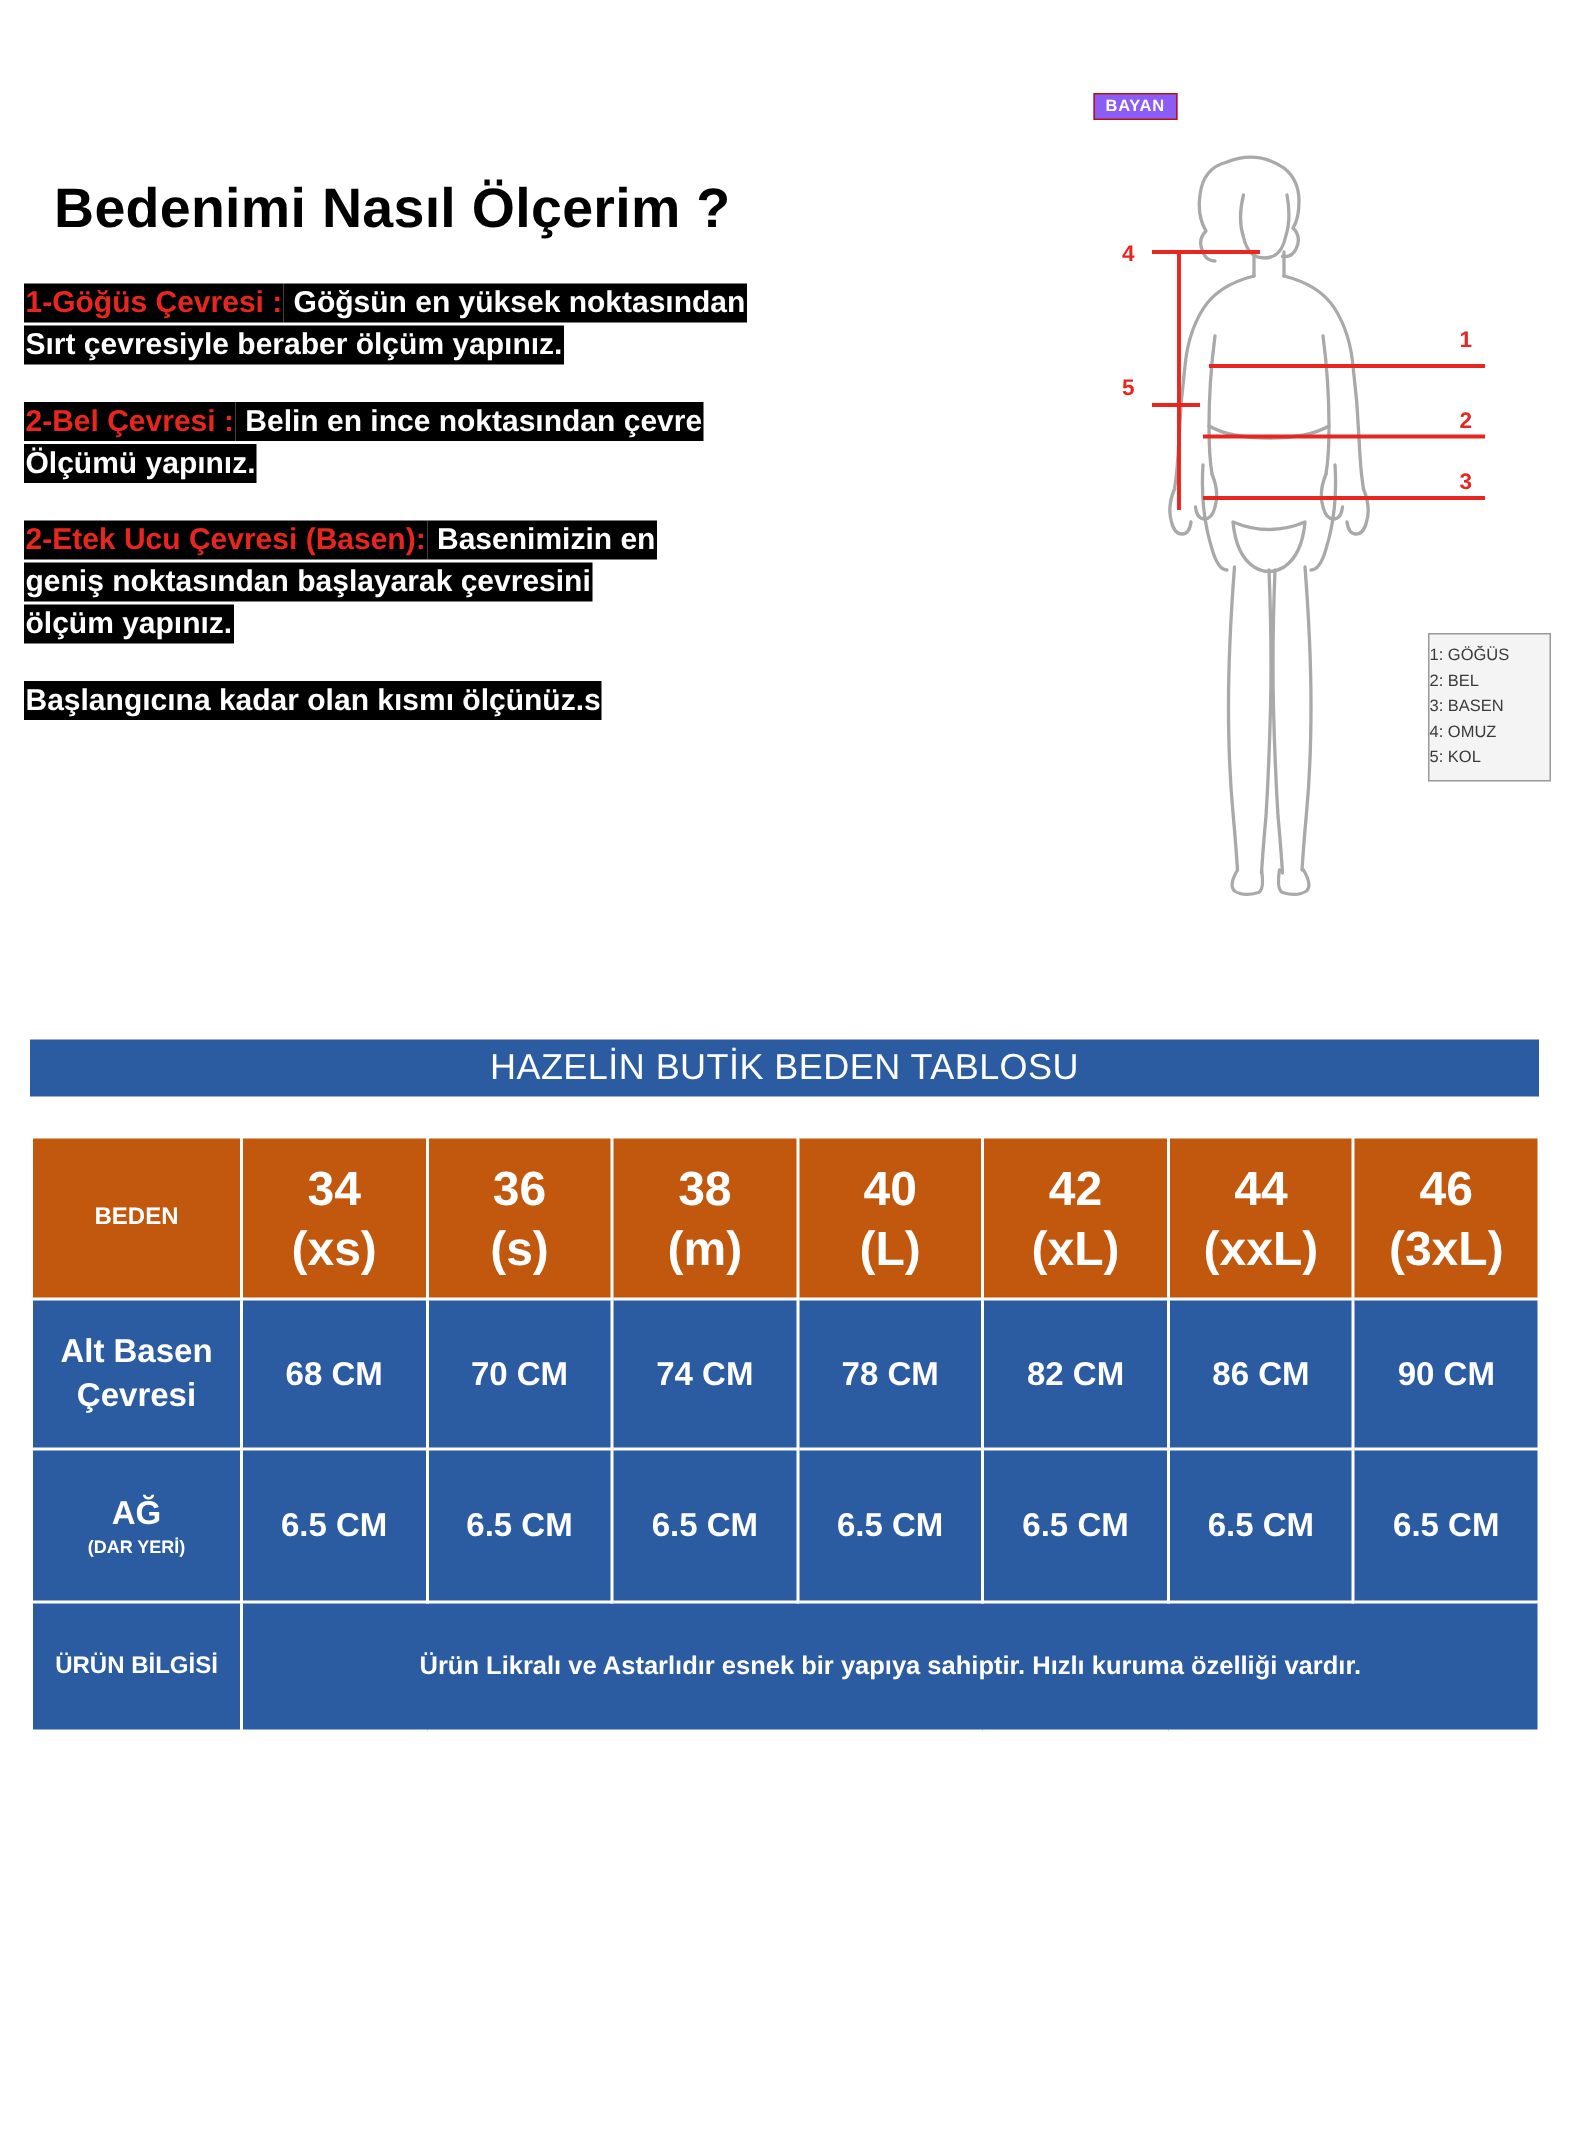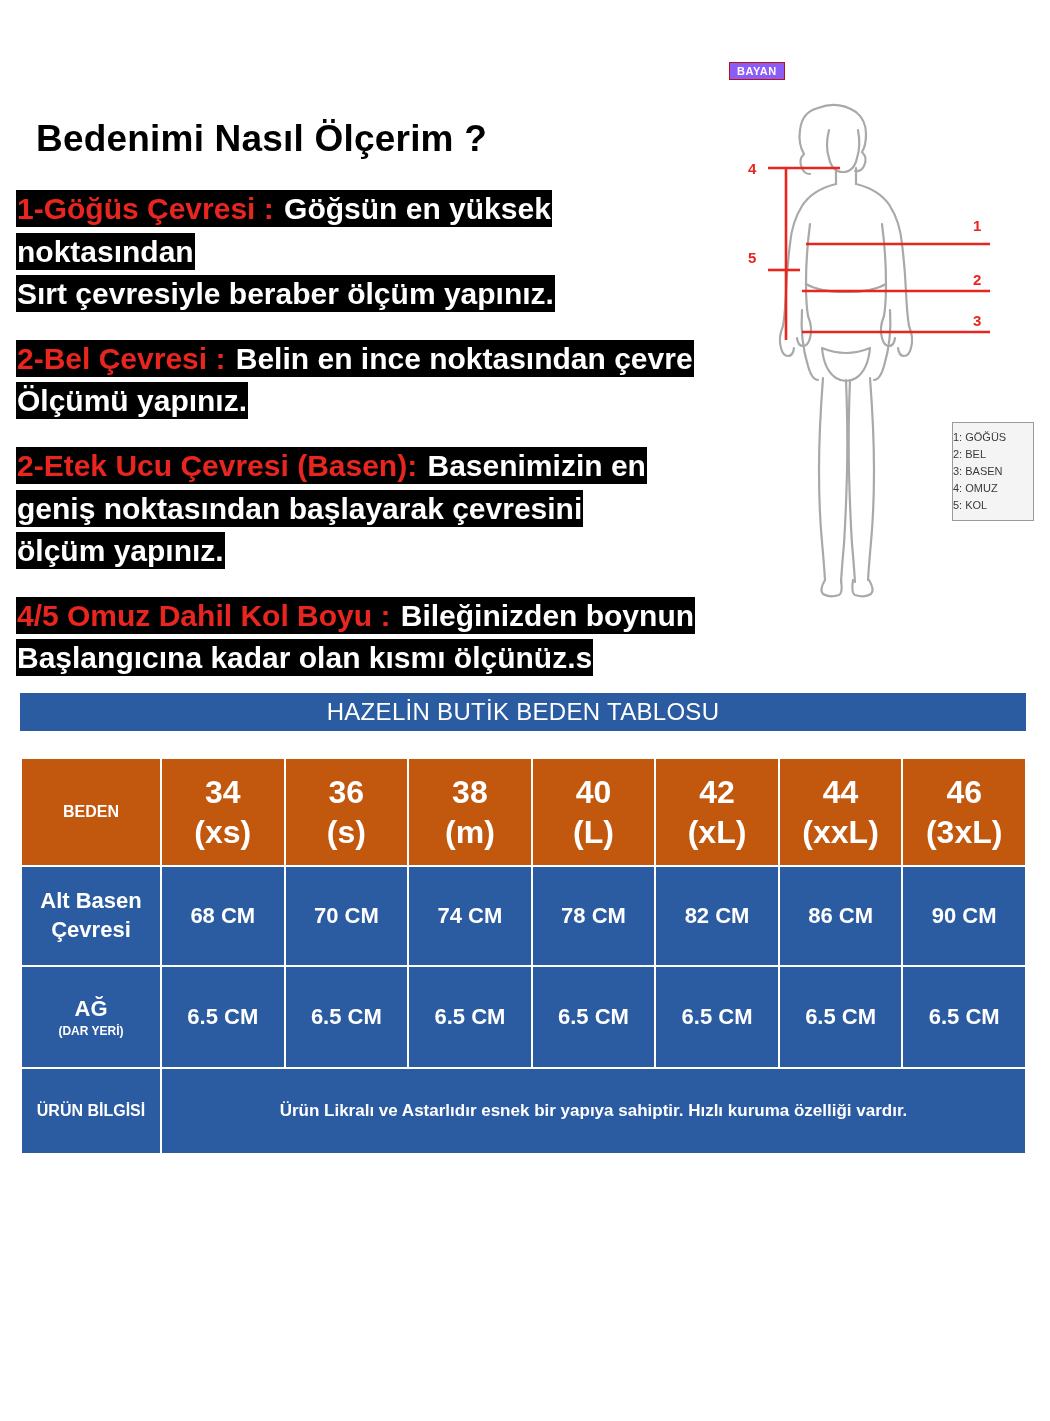--- a/index.html
+++ b/index.html
@@ -34,21 +34,21 @@
     width: 680px;
   }
   .instr-block {
     margin-bottom: 22px;
   }
   .instr-line {
     line-height: 1.32;
     font-size: 0;      
   }
   .instr-line span {
-    font-size: 30px;
+    font-size: 20px;
     font-weight: bold;
     display: inline;
     box-decoration-break: clone;
     -webkit-box-decoration-break: clone;
     line-height: 1.42;
   }
   .hl-red {
     background: #000000;
     color: #e8251f;
     padding: 2px 1px;
@@ -185,23 +185,20 @@
     </div>
     <div class="instr-line">
       <span class="hl-white">geniş noktasından başlayarak çevresini</span>
     </div>
     <div class="instr-line">
       <span class="hl-white">ölçüm yapınız.</span>
     </div>
   </div>
 
   <div class="instr-block">
-    <div class="instr-line">
-      <span class="hl-red">4/5 Omuz Dahil Kol Boyu :</span><span class="hl-white"> Bileğinizden boynun</span>
-    </div>
     <div class="instr-line">
       <span class="hl-white"> Başlangıcına kadar olan kısmı ölçünüz.s</span>
     </div>
   </div>
 
 </div>
 
 <div class="figure">
 
   <div class="bayan-tag">BAYAN</div>

